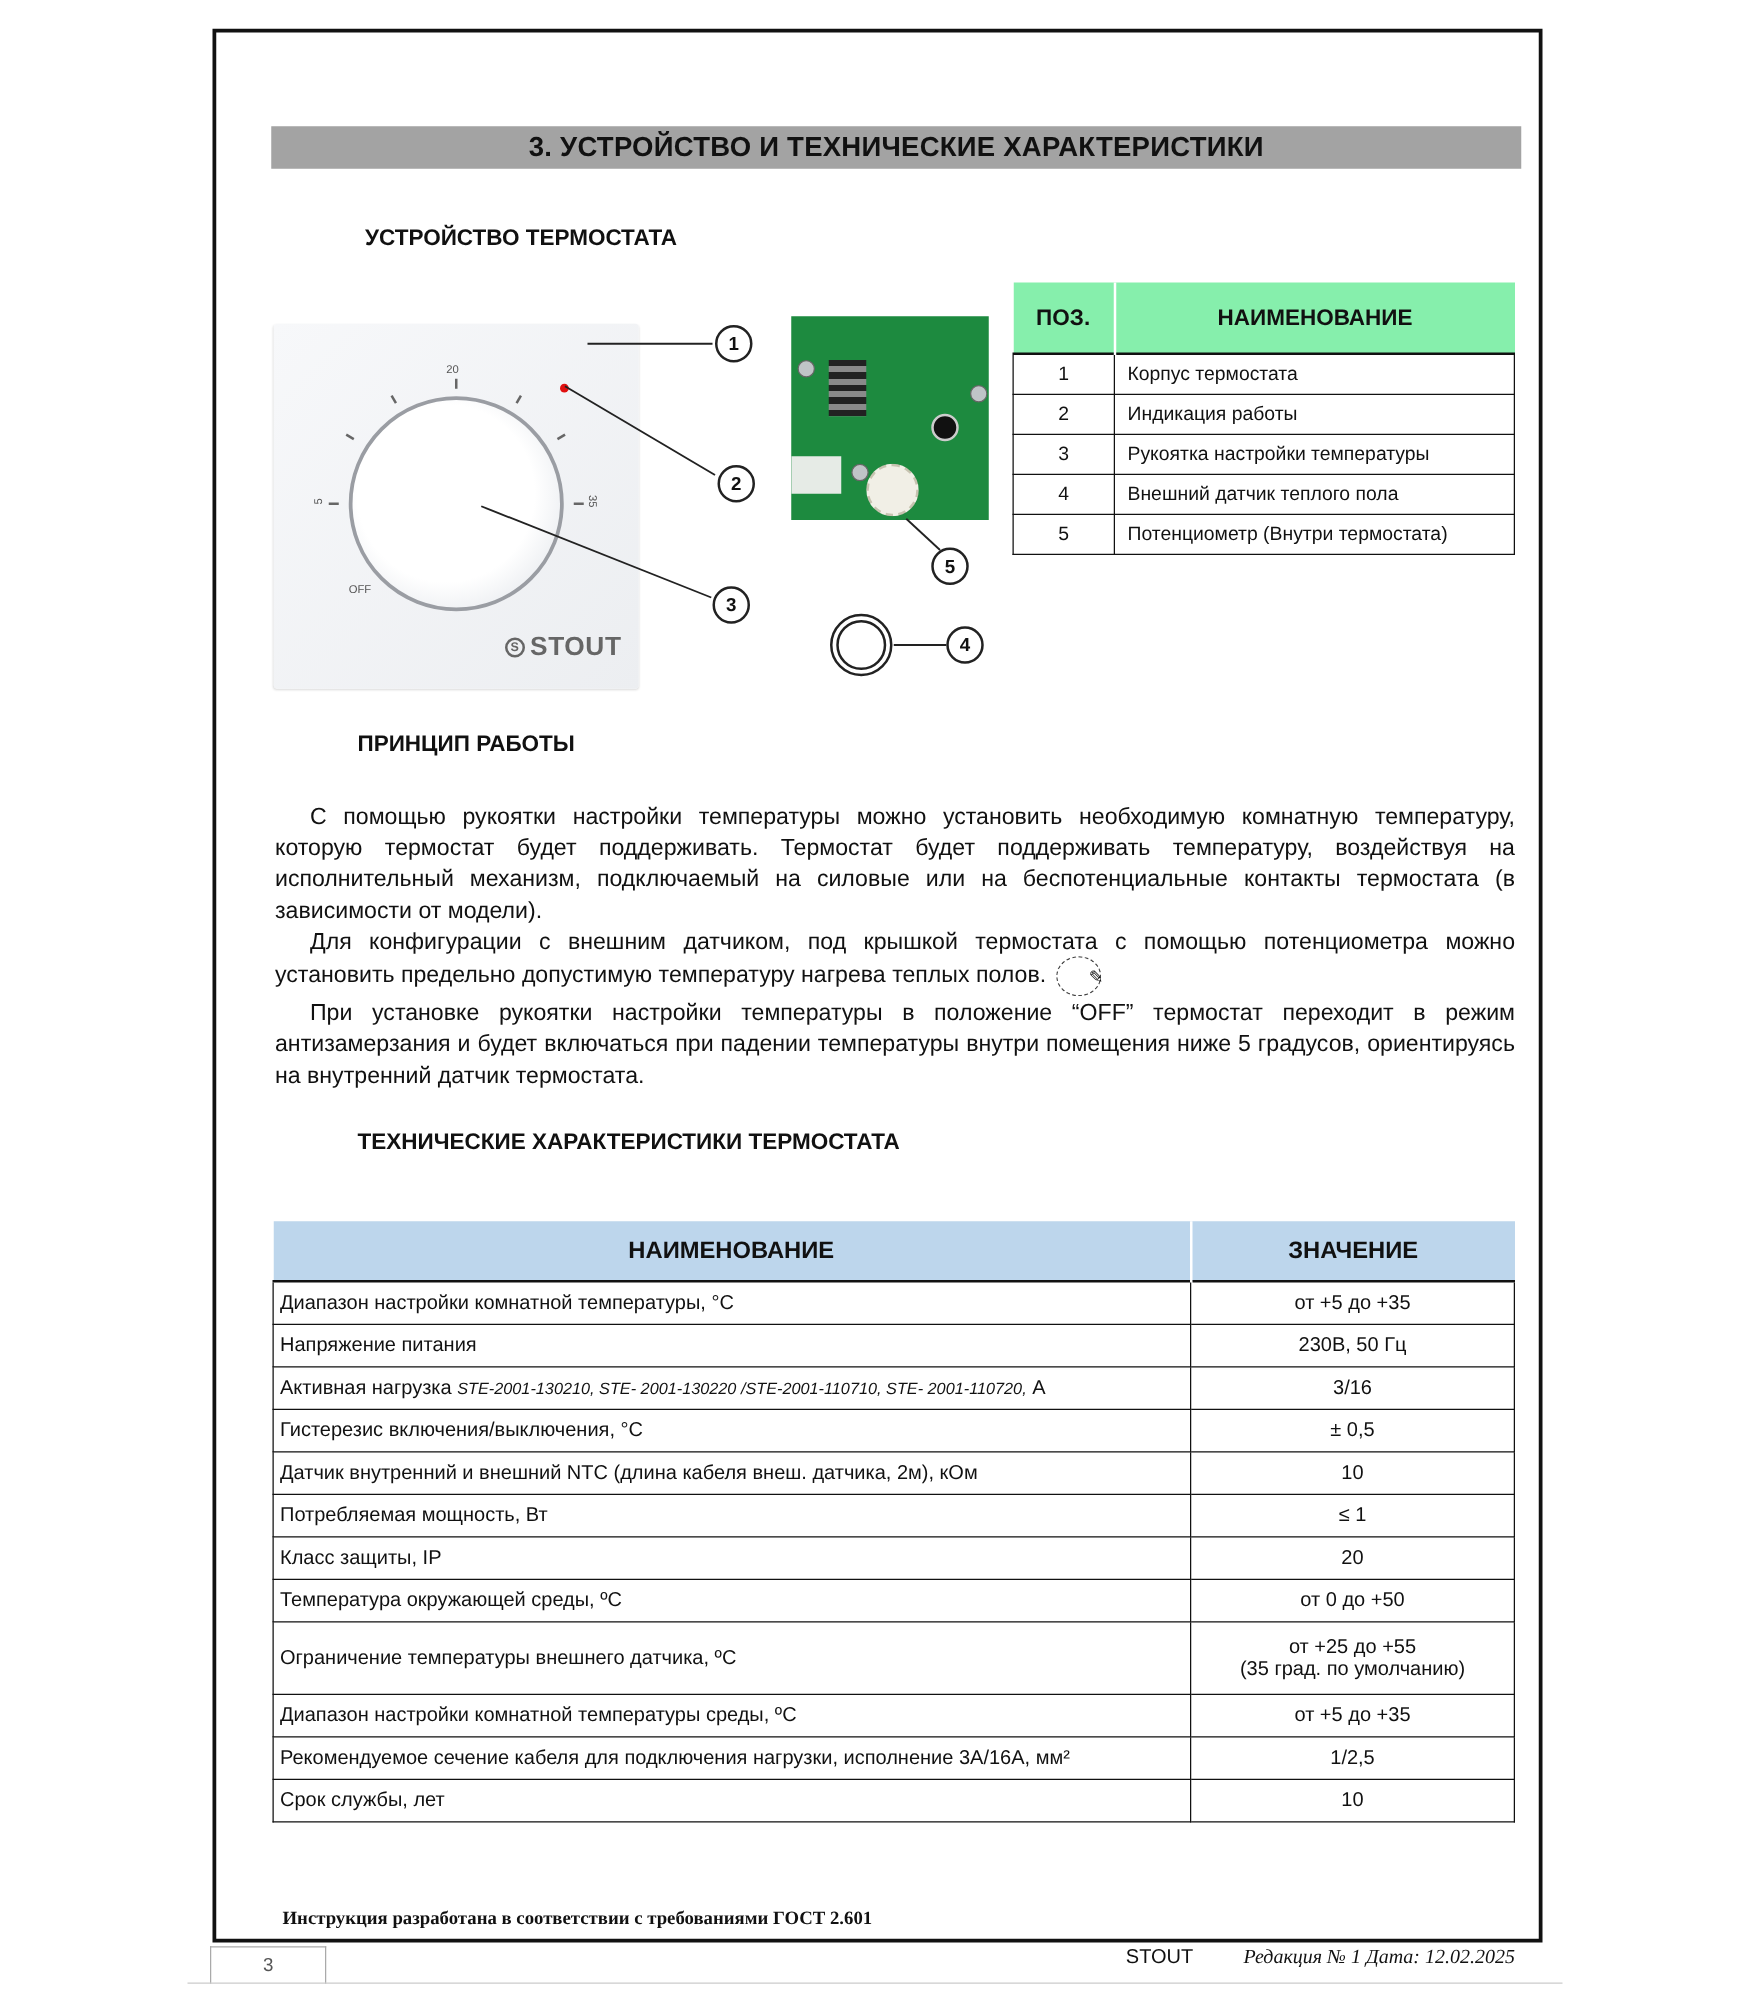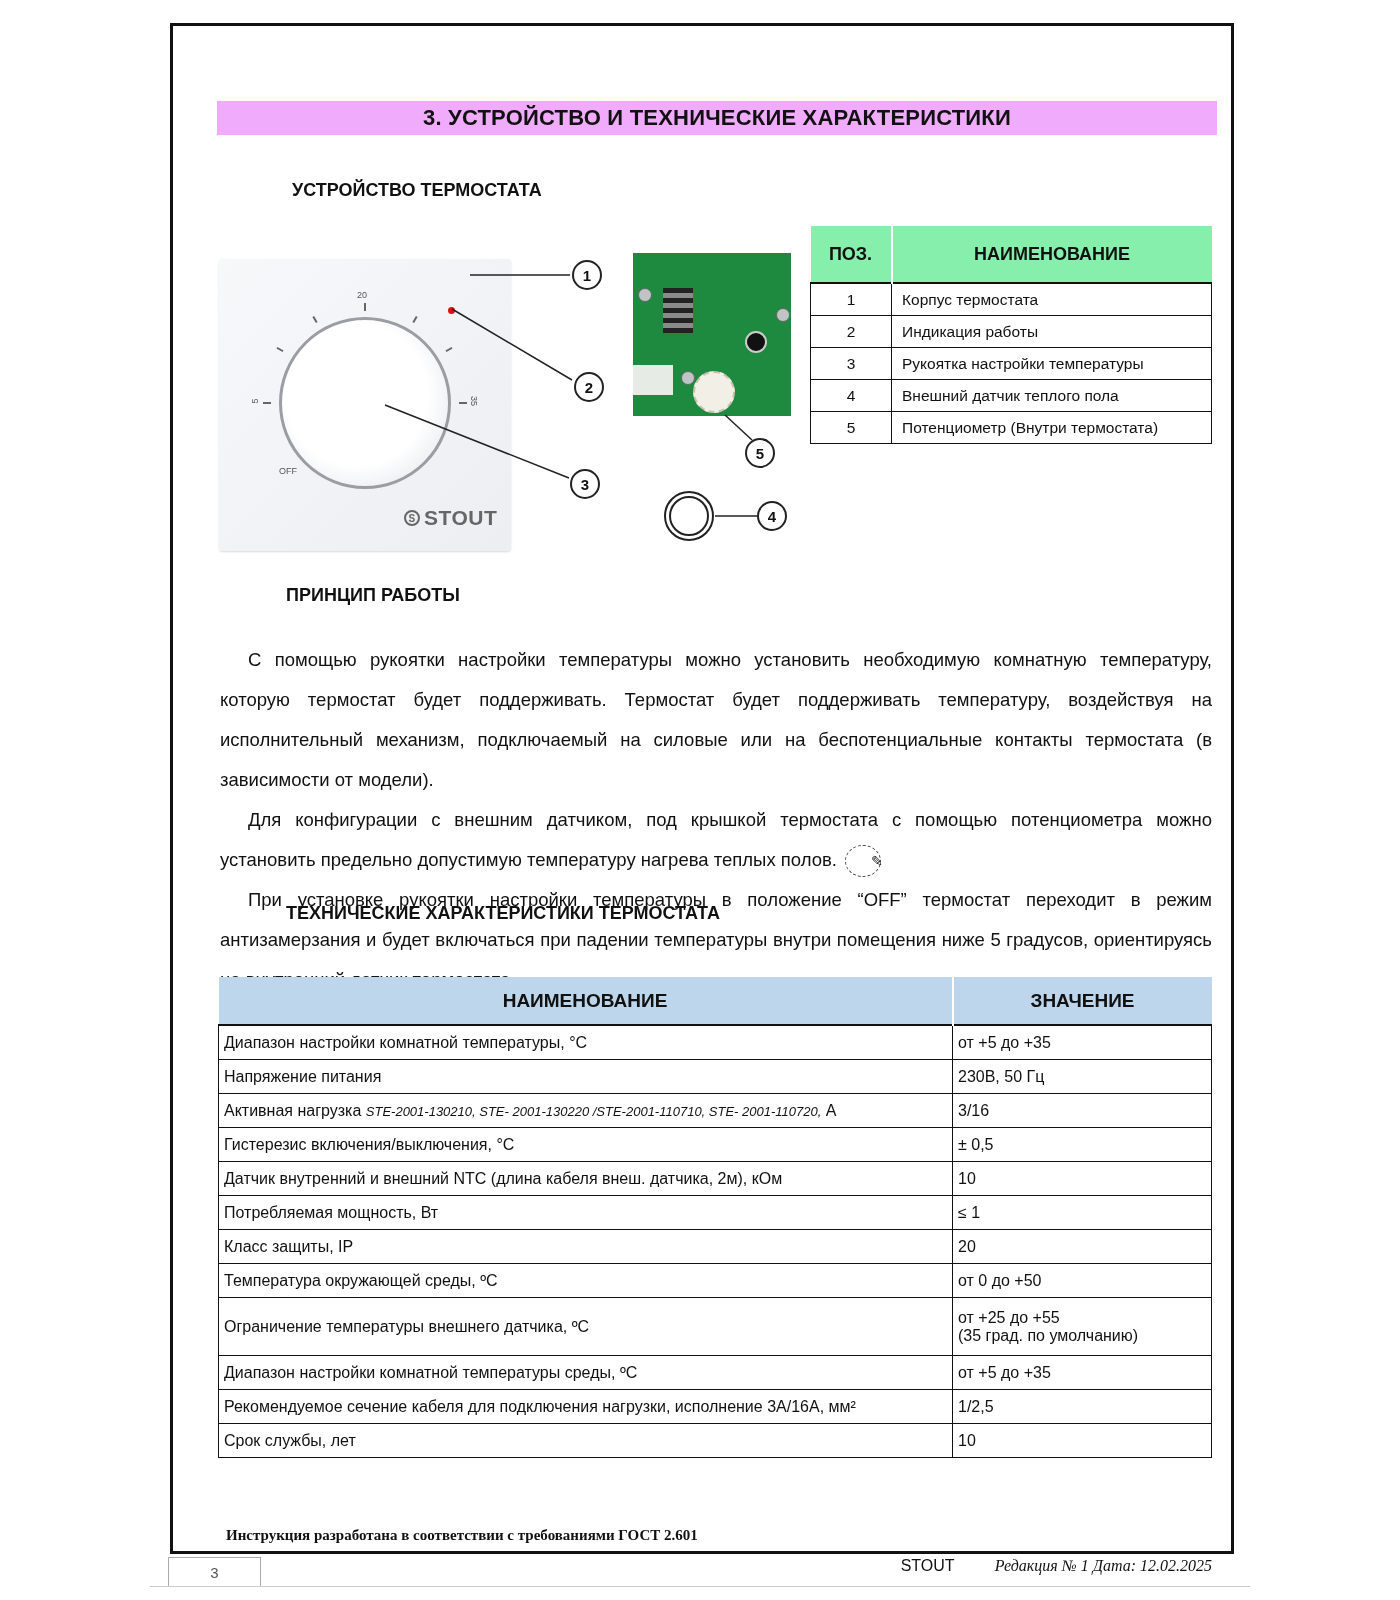--- a/index.html
+++ b/index.html
@@ -1,21 +1,21 @@
 <!DOCTYPE html>
 <html><head>
 <meta charset="utf-8">
 <style>
   html, body { margin: 0; padding: 0; background: #ffffff; }
   body { width: 1400px; height: 1600px; position: relative; overflow: hidden;
          font-family: "Liberation Sans", sans-serif; color: #111; }
   .frame { position: absolute; left: 170px; top: 23px; width: 1064px; height: 1531px;
            border: 3px solid #111; box-sizing: border-box; }
   .band { position: absolute; left: 217px; top: 101px; width: 1000px; height: 34px;
-          background: #f0abfc; display: flex; align-items: center; justify-content: center; }
+          background: #a3a3a3; display: flex; align-items: center; justify-content: center; }
   .band span { font-weight: bold; font-size: 22px; letter-spacing: 0.2px; }
   .subhead { position: absolute; font-weight: bold; font-size: 18px; }
 
   
   .thermo { position: absolute; left: 219px; top: 259px; width: 292px; height: 292px;
             background: linear-gradient(135deg,#f7f8fa,#eceef1); border-radius: 3px;
             box-shadow: 0 1px 2px rgba(0,0,0,0.15); }
   .knob { position: absolute; left: 60px; top: 58px; width: 172px; height: 172px; border-radius: 50%;
           background: radial-gradient(circle at 45% 45%, #ffffff 55%, #eef0f3 75%, #d0d3d8 100%);
           border: 3px solid #9a9da3; box-sizing: border-box; }
@@ -43,29 +43,29 @@
           border: 7px double #222; box-sizing: border-box; }
 
   table { border-collapse: collapse; position: absolute; }
   .pos-table { left: 810px; top: 226px; width: 402px; font-size: 15.5px; }
   .pos-table th { background: #86efac; font-weight: bold; font-size: 18px; height: 54px; border-right: 2px solid #fff; }
   .pos-table th:last-child { border-right: none; }
   .pos-table td { border: 1.5px solid #111; height: 31px; padding: 0 10px; }
   .pos-table td.num { text-align: center; width: 60px; }
   .pos-table tbody tr:first-child td { border-top: 2px solid #111; }
 
-  .body-text { position: absolute; left: 220px; top: 640px; width: 992px; font-size: 18.5px; line-height: 40px; text-align: justify; }
+  .body-text { position: absolute; left: 220px; top: 640px; width: 992px; font-size: 18.5px; line-height: 25px; text-align: justify; }
   .body-text p { margin: 0; text-indent: 28px; }
   .note-icon { display: inline-flex; width: 34px; height: 30px; border: 1.5px dashed #444; border-radius: 50%; align-items: center; justify-content: center; vertical-align: middle; font-size: 14px; margin-left: 8px; }
 
   .spec-table { left: 218px; top: 977px; width: 994px; font-size: 16px; }
   .spec-table th { background: #bdd6ec; font-weight: bold; font-size: 19px; height: 45px; border-right: 2px solid #fff; }
   .spec-table th:last-child { border-right: none; }
   .spec-table td { border: 1.5px solid #111; height: 33px; padding: 0 5px; }
-  .spec-table td.val { width: 248px; }
+  .spec-table td.val { text-align: center; width: 248px; }
   .spec-table tbody tr:first-child td { border-top: 2px solid #111; }
   .spec-table .small { font-size: 13px; font-style: italic; }
 
   .footer-gost { position: absolute; left: 226px; top: 1527px; font-family: "Liberation Serif", serif; font-weight: bold; font-size: 15px; }
   .page-tab { position: absolute; left: 168px; top: 1557px; width: 93px; height: 30px; border: 1px solid #aaa; border-bottom: none; box-sizing: border-box;
               font-size: 15px; color: #555; text-align: center; line-height: 30px; }
   .page-line { position: absolute; left: 150px; top: 1586px; width: 1100px; height: 1px; background: #ccc; }
   .footer-rev { position: absolute; right: 188px; top: 1557px; font-size: 16px; }
   .footer-rev .brand { font-family: "Liberation Sans", sans-serif; }
   .footer-rev .it { font-family: "Liberation Serif", serif; font-style: italic; margin-left: 36px; }

